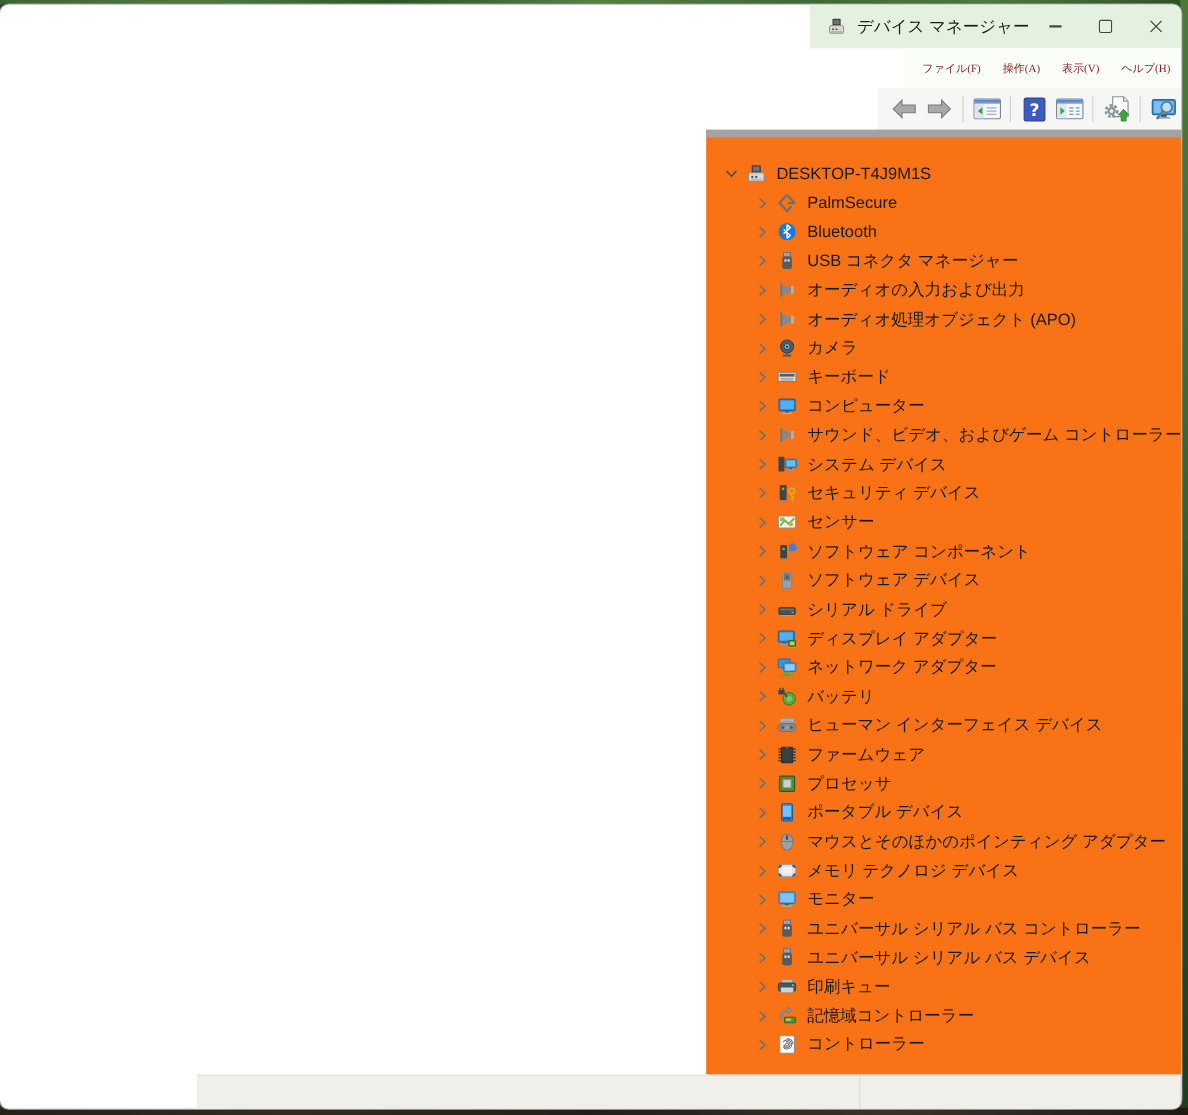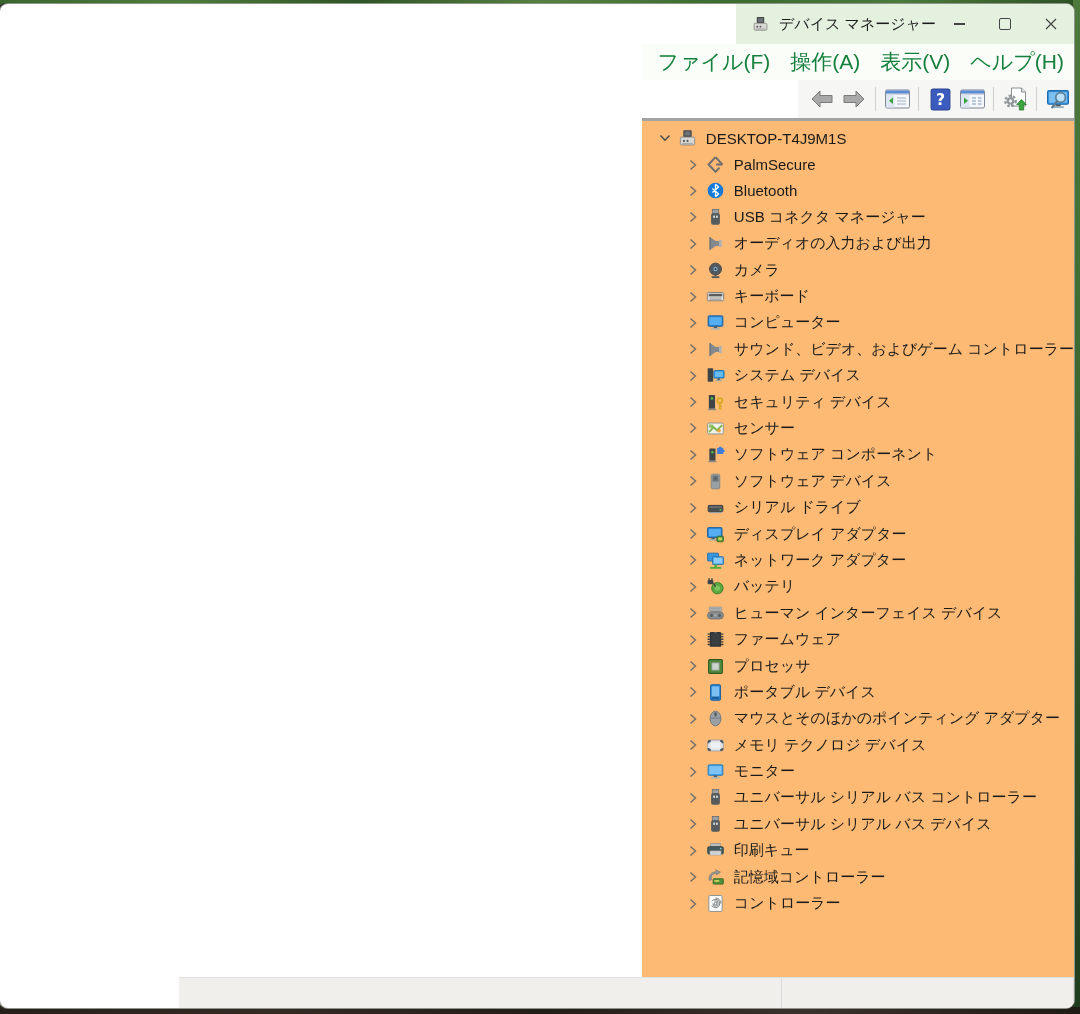--- a/index.html
+++ b/index.html
@@ -29,29 +29,29 @@
   .titlebar{height:40px;background:#e5f1df;display:flex;align-items:center;flex:0 0 auto;}
   .title-icon{margin-left:16px;flex:0 0 auto;display:flex;}
   .title-text{margin-left:10px;font-size:15px;color:#1b1b1b;}
   .caption-buttons{margin-left:auto;display:flex;height:100%;}
   .cap-btn{width:46px;height:100%;display:flex;align-items:center;justify-content:center;cursor:default;}
   .glyph-min{width:11px;height:1.5px;background:#444;}
   .glyph-max{width:10px;height:10px;border:1.5px solid #444;border-radius:2px;}
 
   
   .menubar{height:36px;background:#fafdf8;display:flex;align-items:center;padding-left:6px;flex:0 0 auto;}
-  .menu-item{font-size:21px;color:#15803d;padding:5px 10px;border-radius:3px;}
+  .menu-item{font-size:10px;color:#7f1d1d;padding:5px 10px;border-radius:3px;font-family:Liberation Serif, serif;}
 
   
   .toolbar{height:38px;background:#f6f7f5;display:flex;align-items:center;padding-left:8px;flex:0 0 auto;}
   .tool-btn{width:32px;height:30px;display:flex;align-items:center;justify-content:center;border-radius:3px;}
   .tool-sep{width:1px;height:24px;background:#cfcfcf;margin:0 5px;}
 
   
-  .tree{flex:1 1 auto;background:#fdba74;border-top:3px solid #a3a3a3;padding-top:4px;overflow:hidden;}
+  .tree{flex:1 1 auto;background:#f97316;border-top:7px solid #a3a3a3;padding-top:20px;overflow:hidden;}
   .row{display:flex;align-items:center;height:26.4px;}
   .row.lvl0{padding-left:12px;}
   .row.lvl1{padding-left:40px;}
   .chev{width:22px;height:16px;display:flex;align-items:center;justify-content:center;flex:0 0 auto;}
   .ticon{width:19px;height:19px;flex:0 0 auto;margin-left:2px;}
   .lbl{margin-left:9px;font-size:15px;color:#1a1a1a;white-space:nowrap;}
 
   
   .statusbar{height:30px;background:#f0efec;border-top:1px solid #e0e0de;display:flex;flex:0 0 auto;}
   .status-pane{height:100%;}
@@ -391,20 +391,31 @@
           <svg width="16" height="16" viewBox="0 0 16 16">
             <path d="M5.5 3.5 L10.5 8 L5.5 12.5" fill="none" stroke="#6e6e6e" stroke-width="1.4"></path>
           </svg>
         </span>
     <svg class="ticon" viewBox="0 0 16 16">
           <use href="#s-speaker-icon"></use>
         </svg>
     <span class="lbl">オーディオの入力および出力</span>
   </div>
 
+  <div class="row lvl1">
+    <span class="chev">
+          <svg width="16" height="16" viewBox="0 0 16 16">
+            <path d="M5.5 3.5 L10.5 8 L5.5 12.5" fill="none" stroke="#6e6e6e" stroke-width="1.4"></path>
+          </svg>
+        </span>
+    <svg class="ticon" viewBox="0 0 16 16">
+          <use href="#s-speaker-icon"></use>
+        </svg>
+    <span class="lbl">オーディオ処理オブジェクト (APO)</span>
+  </div>
 
   <div class="row lvl1">
     <span class="chev">
           <svg width="16" height="16" viewBox="0 0 16 16">
             <path d="M5.5 3.5 L10.5 8 L5.5 12.5" fill="none" stroke="#6e6e6e" stroke-width="1.4"></path>
           </svg>
         </span>
     <svg class="ticon" viewBox="0 0 16 16">
           <use href="#s-camera-icon"></use>
         </svg>

